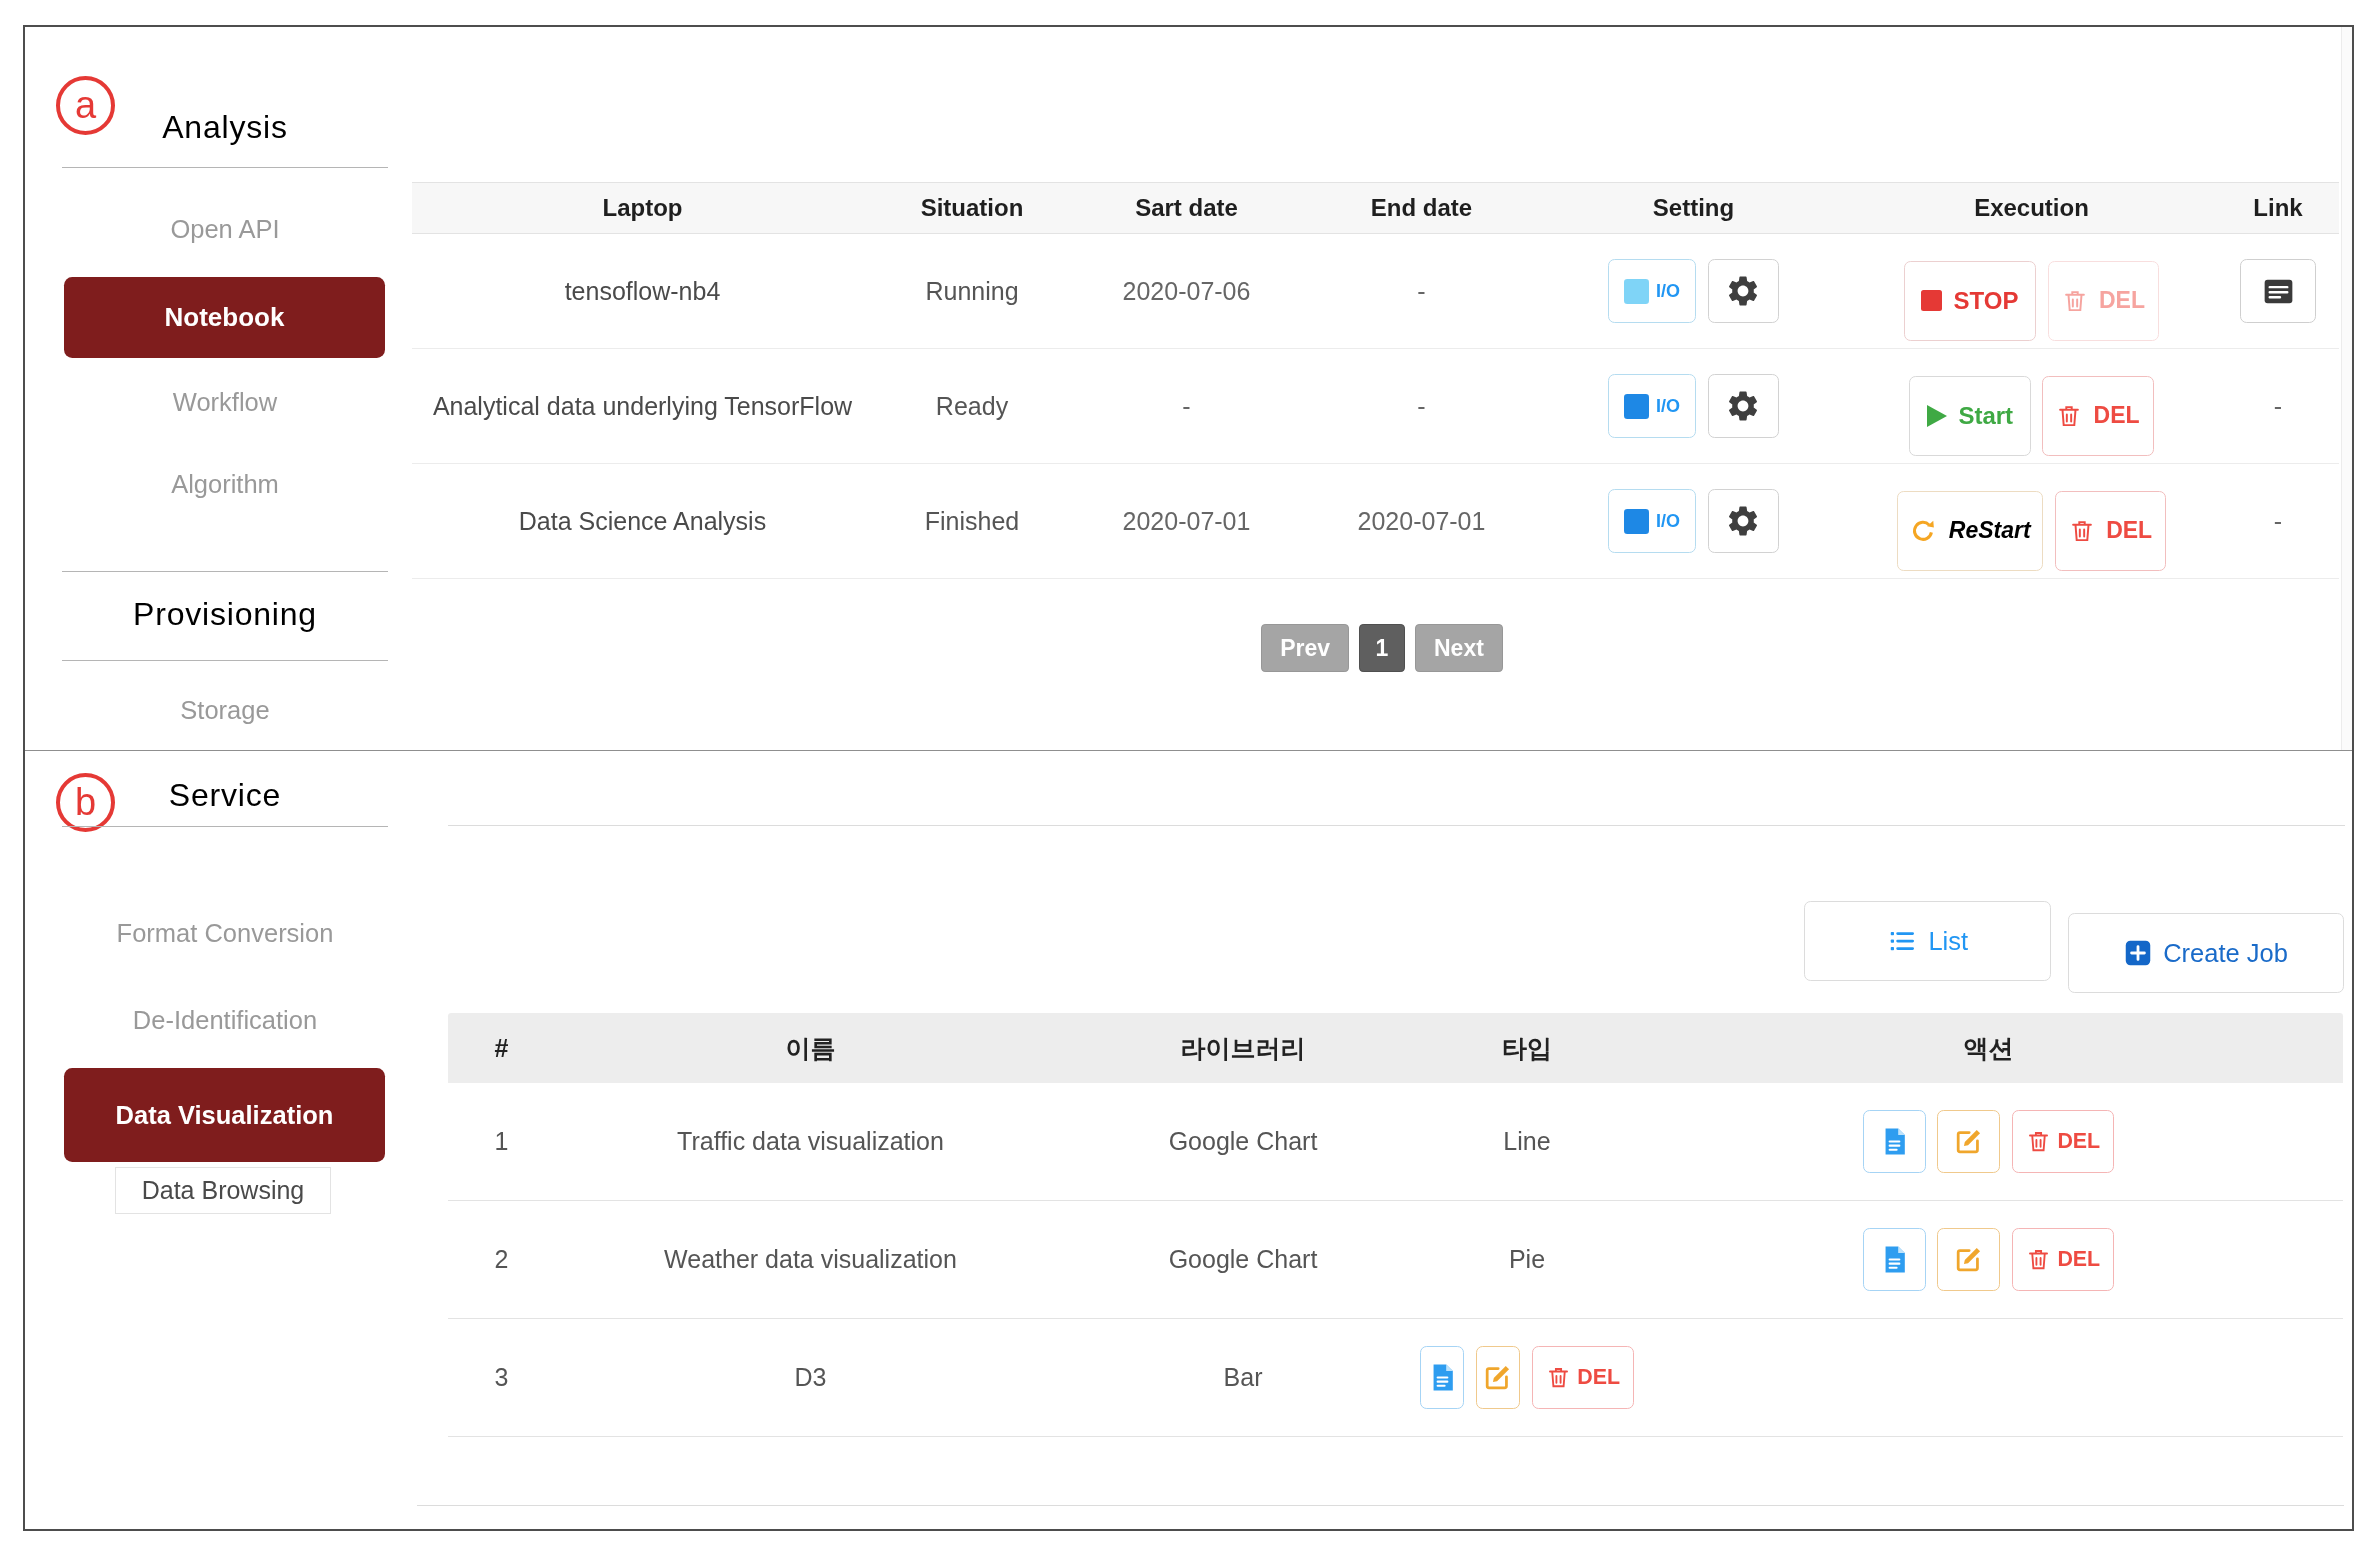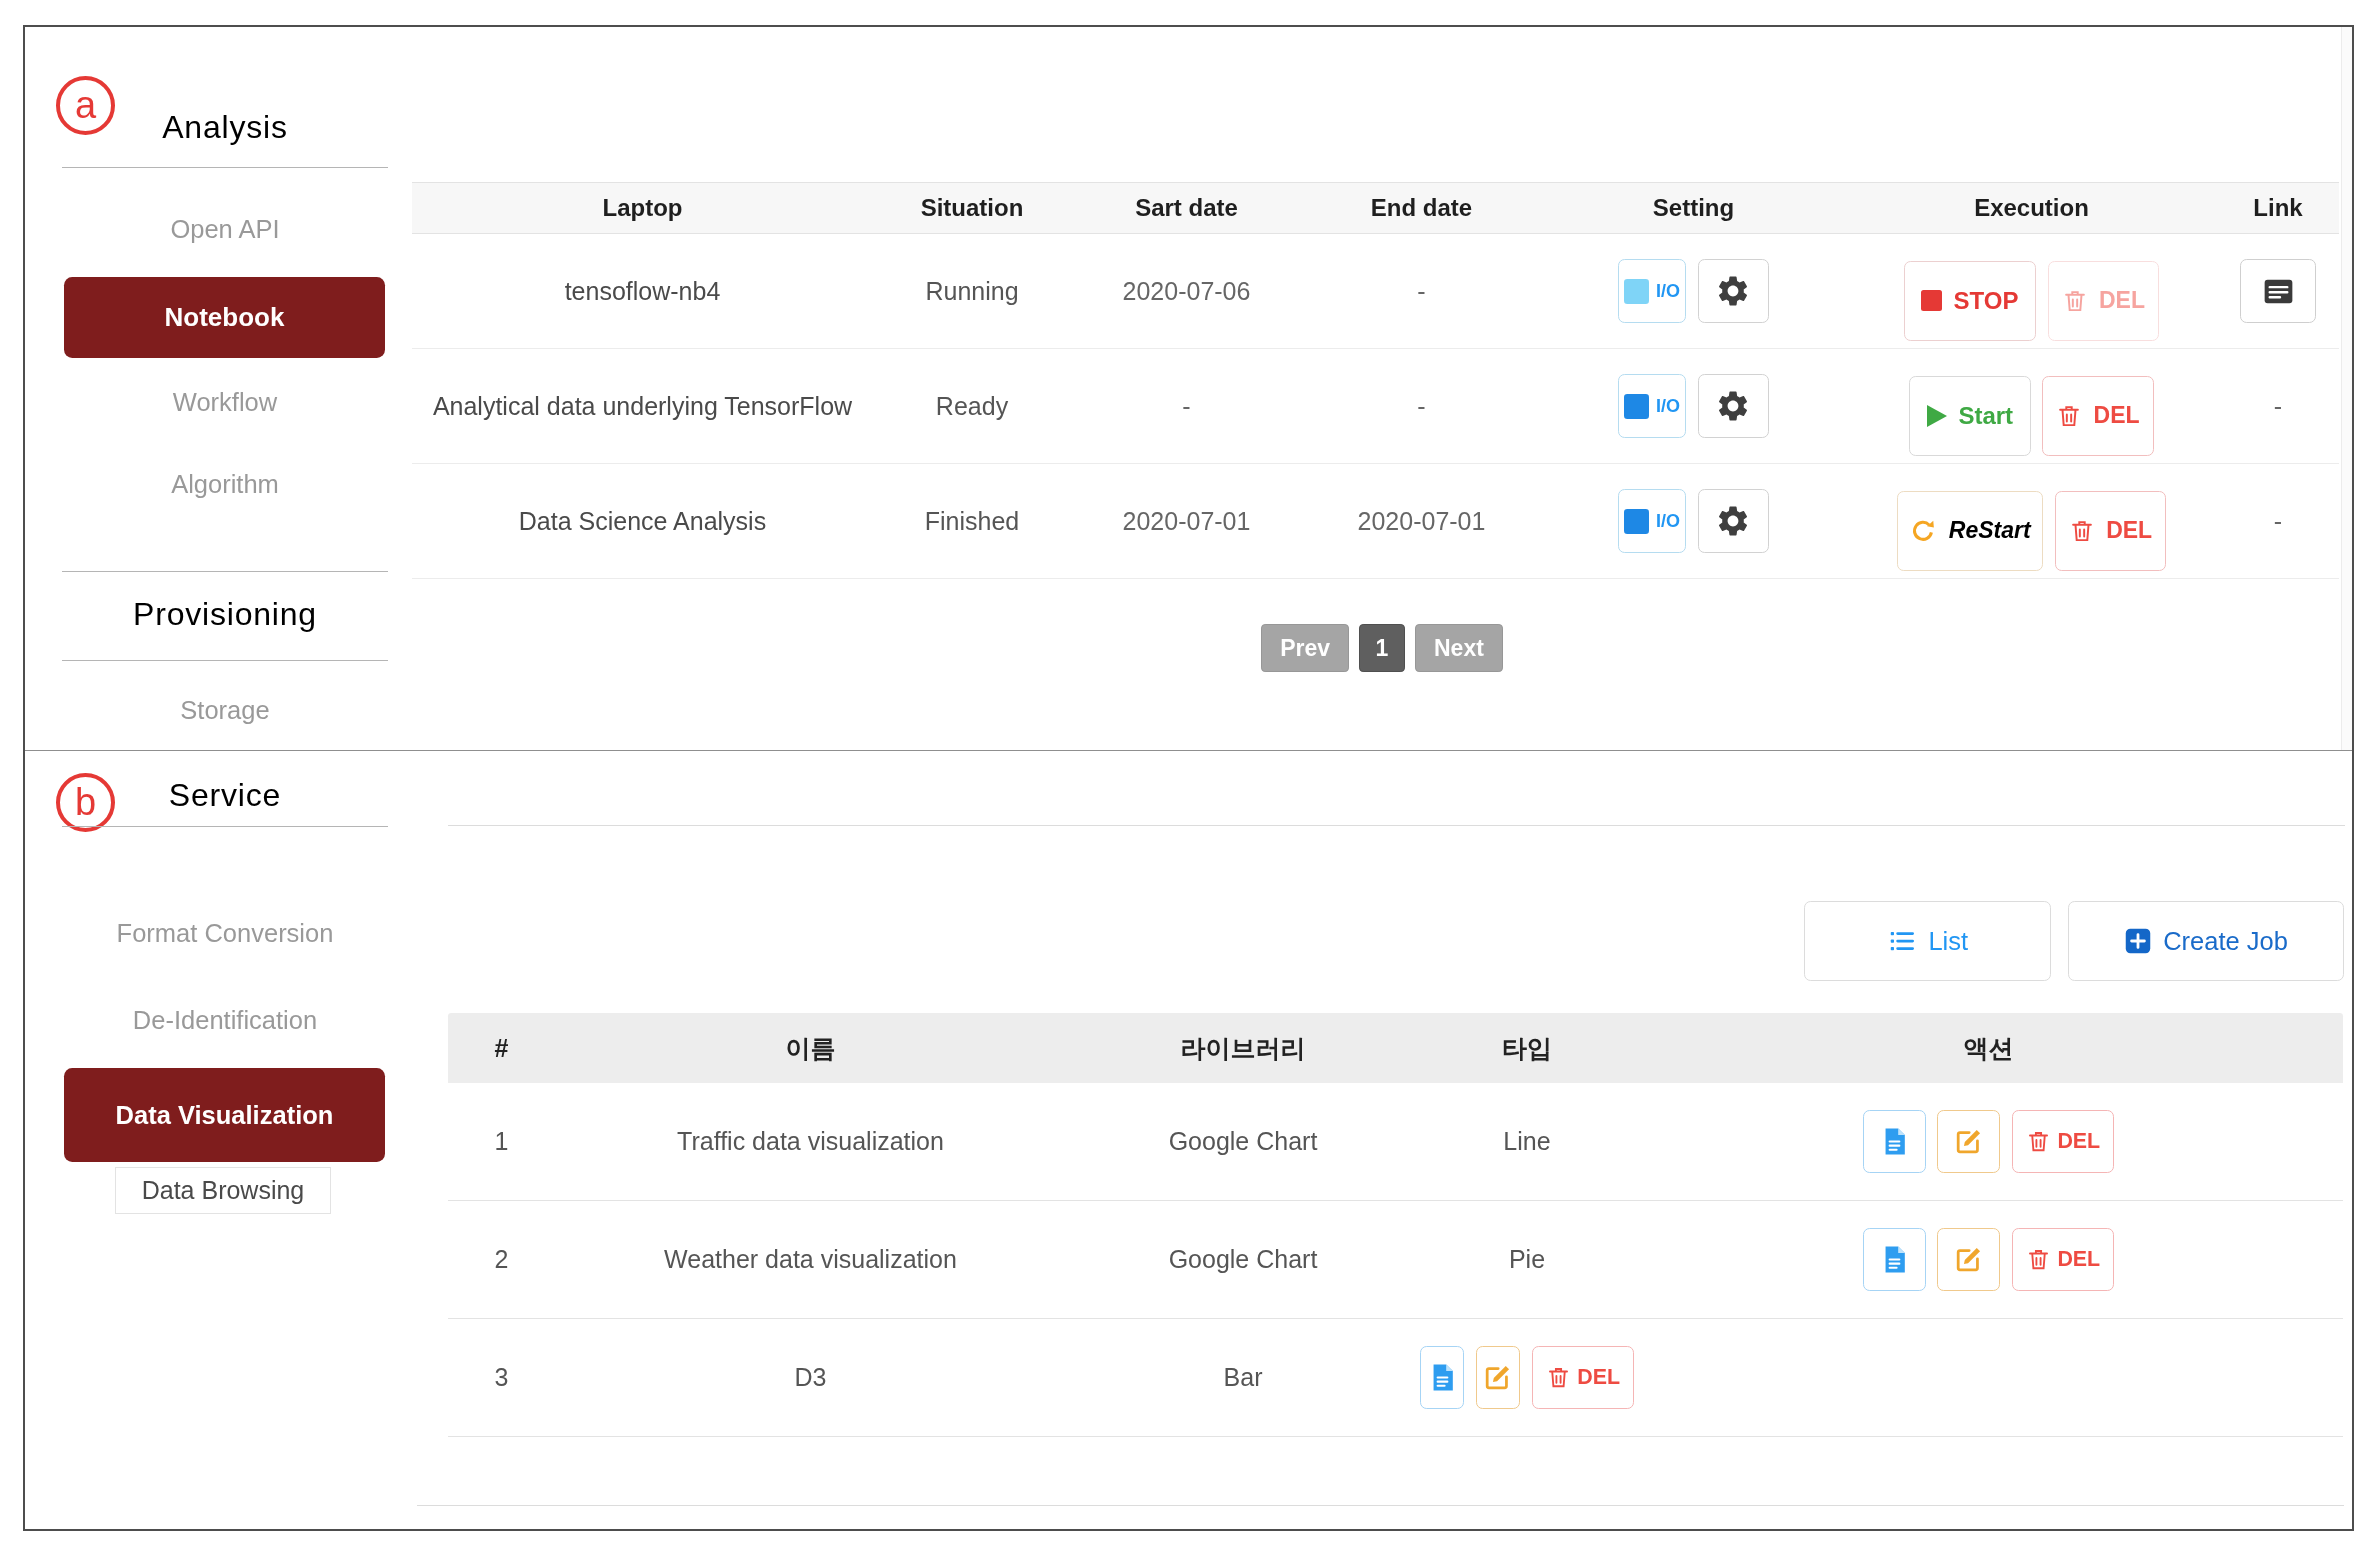--- a/index.html
+++ b/index.html
@@ -90,21 +90,21 @@
     height:52px; background:#f7f7f7; border-top:1.6px solid #e3e3e3; border-bottom:1.6px solid #e3e3e3;
   }
   .ta-head .hcell { text-align:center; font-size:24px; font-weight:bold; color:#1f1f1f; }
   .ta-row { height:115px; border-bottom:1.6px solid #ececec; }
   .cell { display:flex; align-items:center; justify-content:center; gap:11.5px; }
   .laptop-name { font-size:25px; color:#4a4a4a; }
   .situation-val { font-size:25px; color:#555; }
   .date-val { font-size:25px; color:#666; }
   .dash { font-size:25px; color:#666; }
 
-  .io-btn { width:68px; height:64px; border-color:#b5dcf0; gap:6.6px; }
+  .io-btn { width:88px; height:64px; border-color:#b5dcf0; gap:6.6px; }
   .io-sq { width:25px; height:25px; border-radius:3.3px; display:inline-block; }
   .io-sq.light { background:#7fd4f7; }
   .io-sq.dark { background:#1e88e5; }
   .io-label { color:#2196f3; font-weight:bold; font-size:18px; }
   .gear-btn { width:71px; height:64px; border-color:#d2d2d2; }
 
   .exec-btn { height:80px; padding:0 16.5px; font-weight:bold; font-size:24px;margin-top:19px; }
   .stop-btn { border-color:#ecd0d0; color:#e53935; }
   .stop-sq { width:20.6px; height:20.6px; background:#e53935; border-radius:2.5px; display:inline-block; }
   .start-btn { border-color:#d9d9d9; color:#3fa944; }
@@ -119,21 +119,21 @@
   .pg-btn {
     height:48px; padding:0 18px; background:#a5a5a5; color:#fff; border:0.8px solid #979797;
     border-radius:4.1px; font-size:23px; font-weight:bold; cursor:pointer; font-family:inherit;
   }
   .pg-btn.current { background:#5f5f5f; border-color:#4f4f4f; min-width:46px; padding:0; }
 
   
   .top-line-b { position:absolute; left:36px; right:7.4px; top:73px; border-top:1.6px solid #dcdcdc; }
   .bottom-line-b { position:absolute; left:5px; right:8.2px; top:753px; border-top:1.6px solid #dcdcdc; }
   .list-btn { position:absolute; right:301px; top:149px; width:247px; height:80px; }
-  .create-job-btn { position:absolute; right:8.2px; top:149px; width:276px; height:80px; }
+  .create-job-btn { position:absolute; right:8.2px; top:161px; width:276px; height:80px; }
 
   .table-b { position:absolute; left:36px; top:261px; width:1895px; }
   .tb-grid { display:grid; grid-template-columns:107px 511px 354px 214px 1fr; align-items:center; }
   .tb-head { height:70px; background:#ededed; border-radius:3.3px 3.3px 0 0; }
   .tb-head .hcell { text-align:center; font-size:25px; font-weight:bold; color:#222; }
   .tb-row { height:118px; border-bottom:1.6px solid #e3e3e3; }
   .tb-txt { font-size:25px; color:#555; }
 
   .doc-btn { width:63px; height:63px; border-color:#a6d4f5; }
   .edit-btn { width:63px; height:63px; border-color:#f0c98c; }

